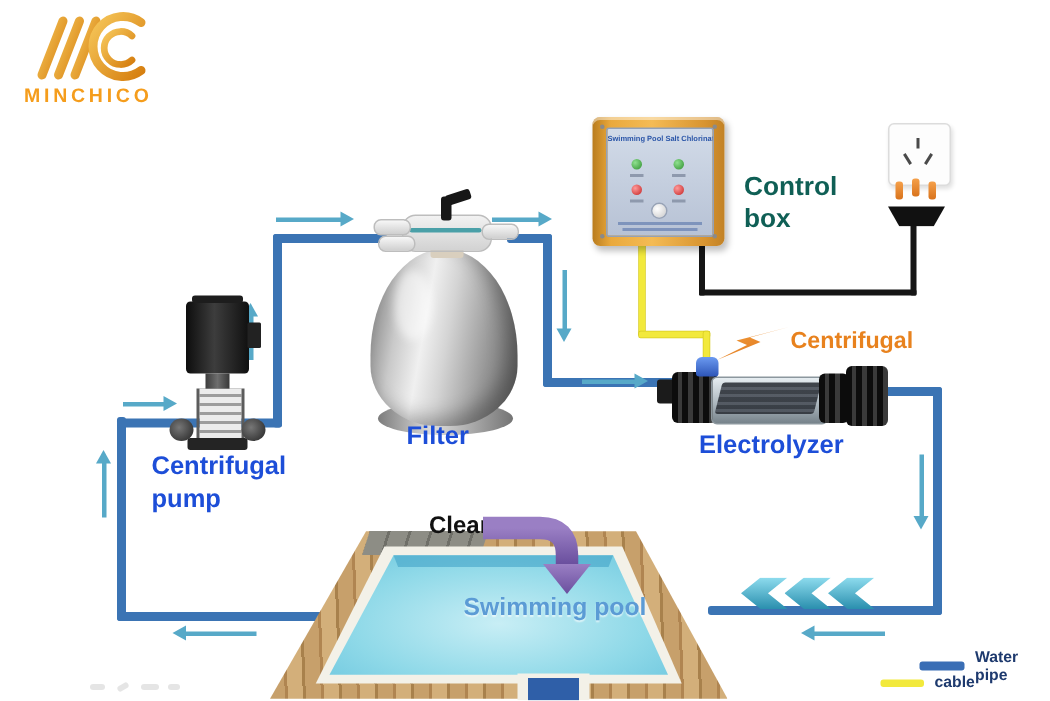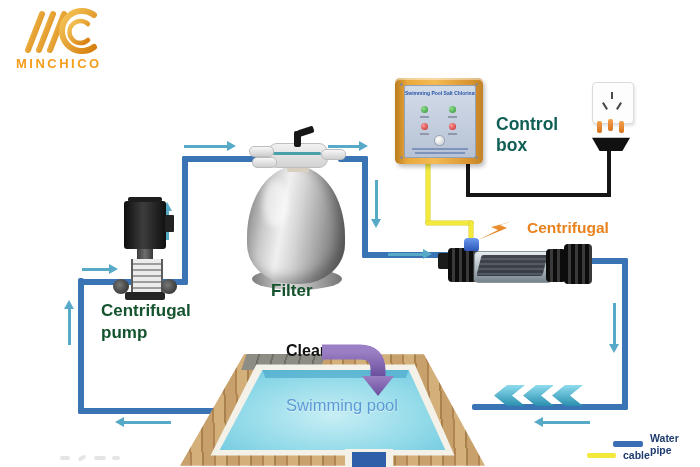--- a/index.html
+++ b/index.html
@@ -1,19 +1,19 @@
 <!DOCTYPE html>
 <html><head>
 <meta charset="utf-8">
 <style>
   html,body{margin:0;padding:0;background:#fff;}
   .stage{position:relative;width:700px;height:467px;background:#ffffff;overflow:hidden;
          font-family:"Liberation Sans",sans-serif;}
   .abs{position:absolute;}
-  .lbl{position:absolute;font-weight:700;color:#14532d;}
+  .lbl{position:absolute;font-weight:700;color:#1d4ed8;}
 
   
   .pipe{position:absolute;background:#3b74b4;border-radius:2px;}
   .cabY{position:absolute;background:#f2e93c;border-radius:1px;box-shadow:0 0 0 .5px #d8cc22;}
   .cabK{position:absolute;background:#151515;border-radius:1px;}
 
   
   .ar{position:absolute;--c:#57a9c8;}
   .ar-right{height:11px;}
   .ar-right::before{content:"";position:absolute;left:0;top:4px;height:3px;right:8px;background:var(--c);}
@@ -179,21 +179,21 @@
 
   <div class="pool">
     <div class="deck"></div>
     <div class="stones"></div>
     <div class="coping"></div>
     <div class="water"></div>
     <div class="wedge"></div>
     <div class="pstep-w"></div>
     <div class="pstep-b"></div>
   </div>
-  <div class="abs" style="left:252px;top:396px;width:180px;text-align:center;font-size:16.5px;font-weight:400;color:#5b9bd5;text-shadow:0 1px 1px rgba(255,255,255,.6);">Swimming pool</div>
+  <div class="abs" style="left:280px;top:396px;width:180px;text-align:center;font-size:16.5px;font-weight:700;color:#5b9bd5;text-shadow:0 1px 1px rgba(255,255,255,.6);">Swimming pool</div>
 
   <div class="abs" style="left:286px;top:342px;font-size:16px;font-weight:700;color:#111;">Clean</div>
   <svg class="saltarrow" style="left:320px;top:342px;" width="80" height="56" viewBox="0 0 80 56">
     <defs>
       <linearGradient id="pg" x1="0" y1="0" x2="0" y2="1">
         <stop offset="0" stop-color="#9a7fc4"></stop>
           <stop offset="1" stop-color="#6a4f9e"></stop>
       </linearGradient>
     </defs>
     <path d="M2,10 H40 Q58,10 58,28 V34" fill="none" stroke="url(#pg)" stroke-width="15"></path>
@@ -259,20 +259,21 @@
   <div class="pin" style="left:619px;top:121px;"></div>
   <div class="plugbody"></div>
 
   <div class="enut" style="left:438px;top:253px;width:12px;height:16px;"></div>
   <div class="ecap" style="left:448px;top:248px;width:30px;height:34px;"></div>
   <div class="ebody"></div>
   <div class="eplates"></div>
   <div class="ecap" style="left:546px;top:249px;width:20px;height:33px;"></div>
   <div class="ecap" style="left:564px;top:244px;width:28px;height:40px;"></div>
   <div class="eterm"></div>
+  <div class="lbl" style="left:466px;top:287px;font-size:17px;">Electrolyzer</div>
 
   <svg class="bolt" style="left:476px;top:216px;" width="52" height="26" viewBox="0 0 52 26">
     <defs>
       <linearGradient id="og" x1="0" y1="0" x2="1" y2="1">
         <stop offset="0" stop-color="#f6a545"></stop>
           <stop offset="1" stop-color="#d96a10"></stop>
       </linearGradient>
     </defs>
     <polygon points="50,2 24,9 31,12 2,24 22,14 15,11" fill="url(#og)"></polygon>
   </svg>

